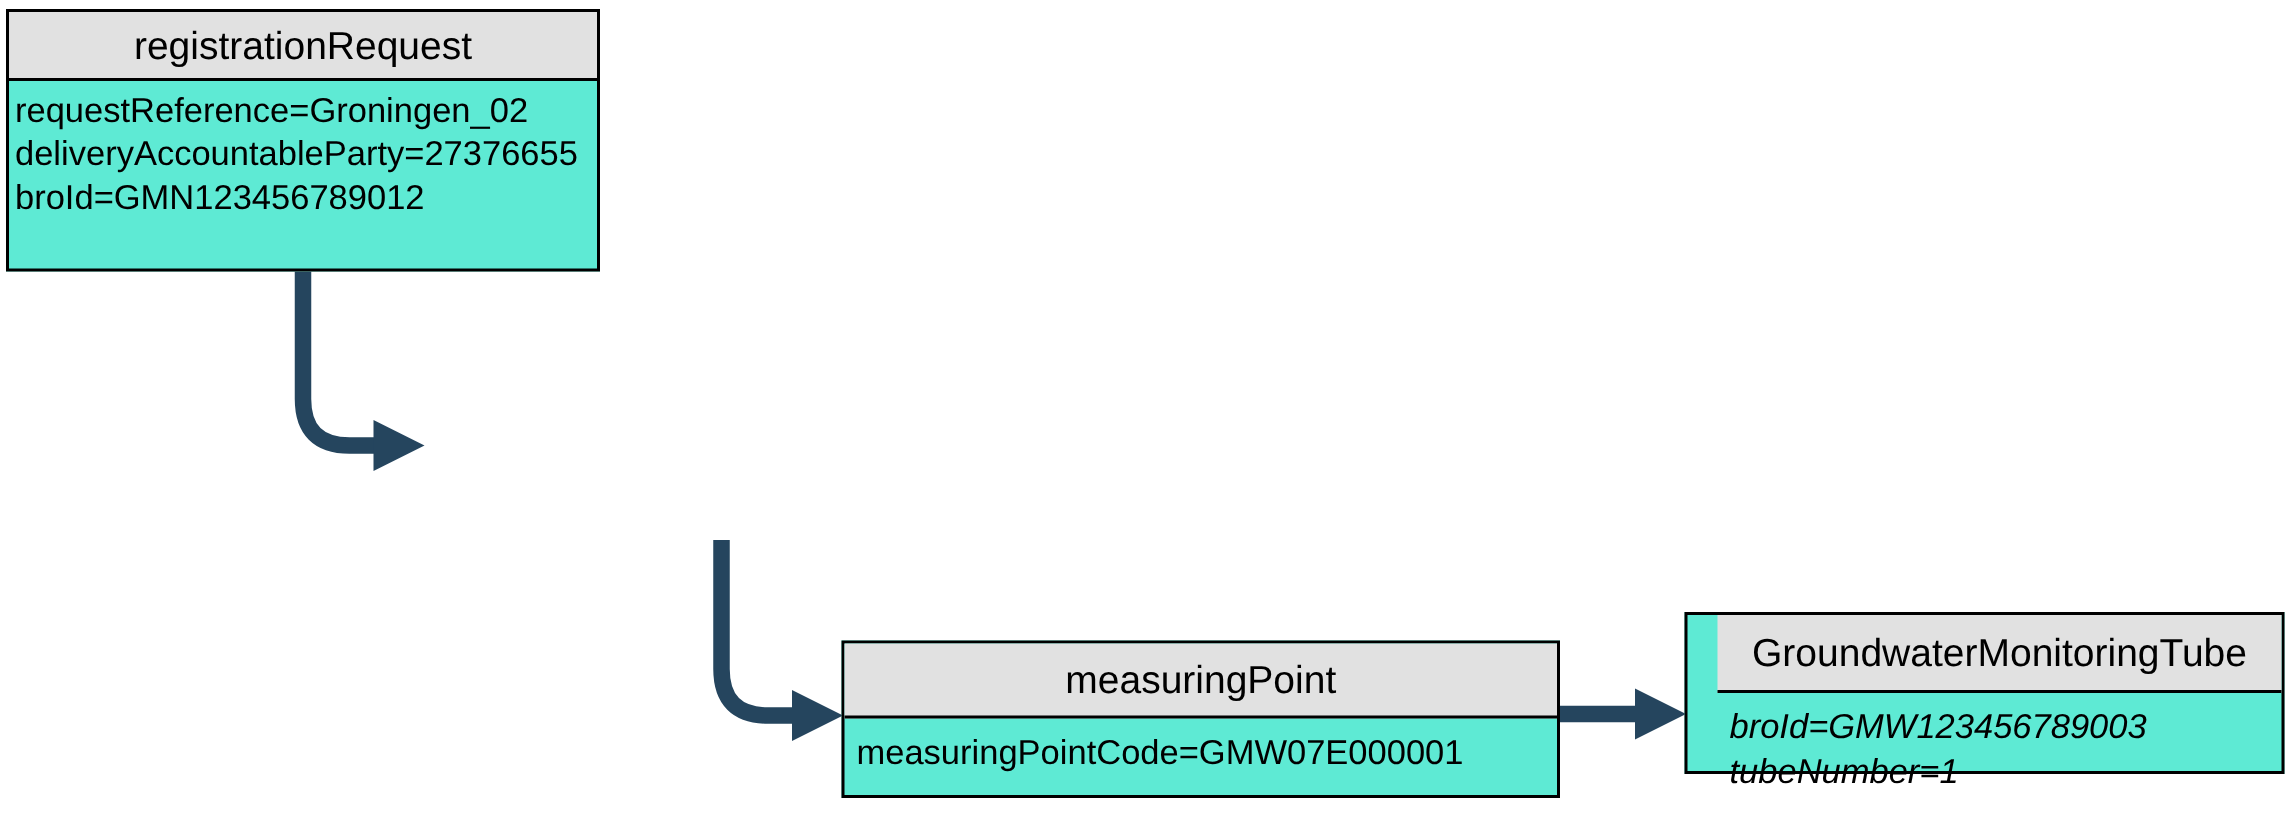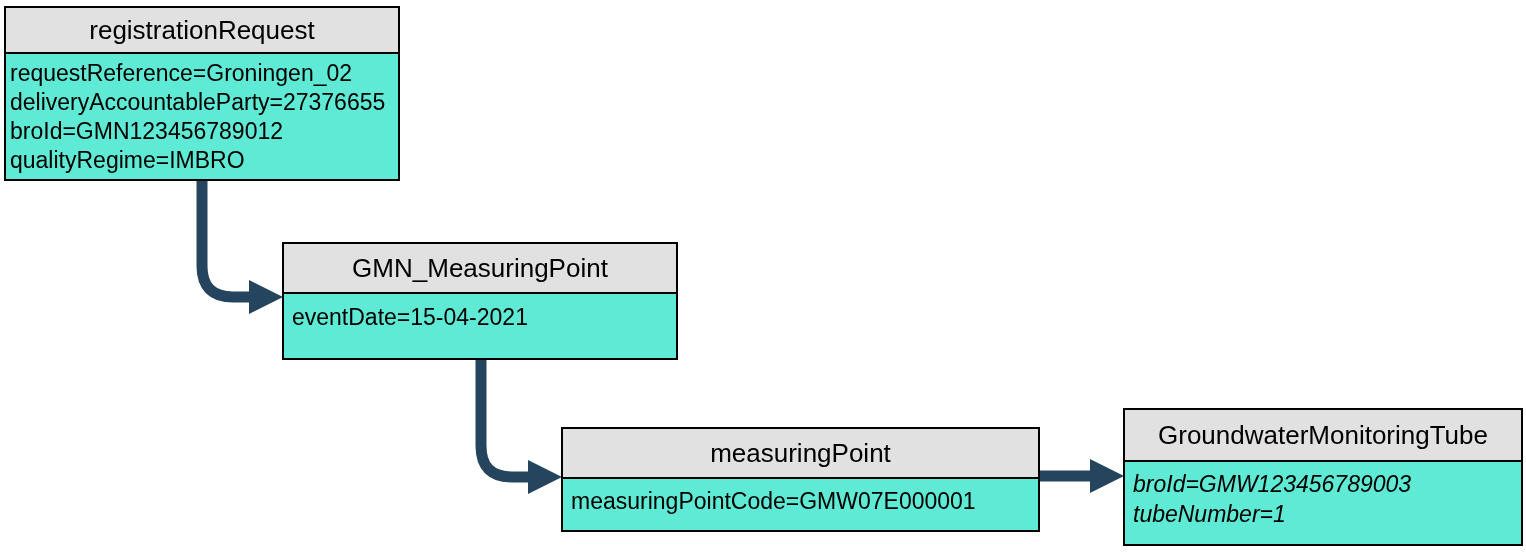--- a/index.html
+++ b/index.html
@@ -48,21 +48,21 @@
   
   #node-0{left:4px;   top:6px;   width:396px; height:175px;}
   #node-0 .node-header{height:46px;}
   #node-0 .node-body{padding-left:4px;padding-top:5px;}
   #node-1{left:282px; top:242px; width:396px; height:118px;}
   #node-1 .node-header{height:50px;}
   #node-1 .node-body{padding-top:9px;}
   #node-2{left:561px; top:427px; width:479px; height:105px;}
   #node-2 .node-header{height:50px;}
   #node-2 .node-body{padding-top:8px;}
-  #node-3{left:1123px;top:408px; width:400px; height:138px;}
+  #node-3{left:1123px;top:408px; width:400px; height:108px;padding-left:20px;}
   #node-3 .node-header{height:52px;}
   #node-3 .node-body{padding-top:7px;line-height:30px;font-style:italic;}
 </style>
 </head>
 <body>
 
 <div class="canvas">
 
   <svg class="arrow-layer" width="1526" height="556" viewBox="0 0 1526 556" aria-hidden="true">
     <g>
@@ -78,30 +78,23 @@
       <polygon class="arrow-head" points="1090,459 1124,476 1090,493"></polygon>
     </g>
   </svg>
 
   <div class="node" id="node-0">
     <div class="node-header">registrationRequest</div>
     <div class="node-body">
       <div class="attr">requestReference=Groningen_02</div>
       <div class="attr">deliveryAccountableParty=27376655</div>
       <div class="attr">broId=GMN123456789012</div>
-      <div class="attr">qualityRegime=IMBRO</div>
     </div>
   </div>
 
-  <div class="node" id="node-1">
-    <div class="node-header">GMN_MeasuringPoint</div>
-    <div class="node-body">
-      <div class="attr">eventDate=15-04-2021</div>
-    </div>
-  </div>
 
   <div class="node" id="node-2">
     <div class="node-header">measuringPoint</div>
     <div class="node-body">
       <div class="attr">measuringPointCode=GMW07E000001</div>
     </div>
   </div>
 
   <div class="node" id="node-3">
     <div class="node-header">GroundwaterMonitoringTube</div>

